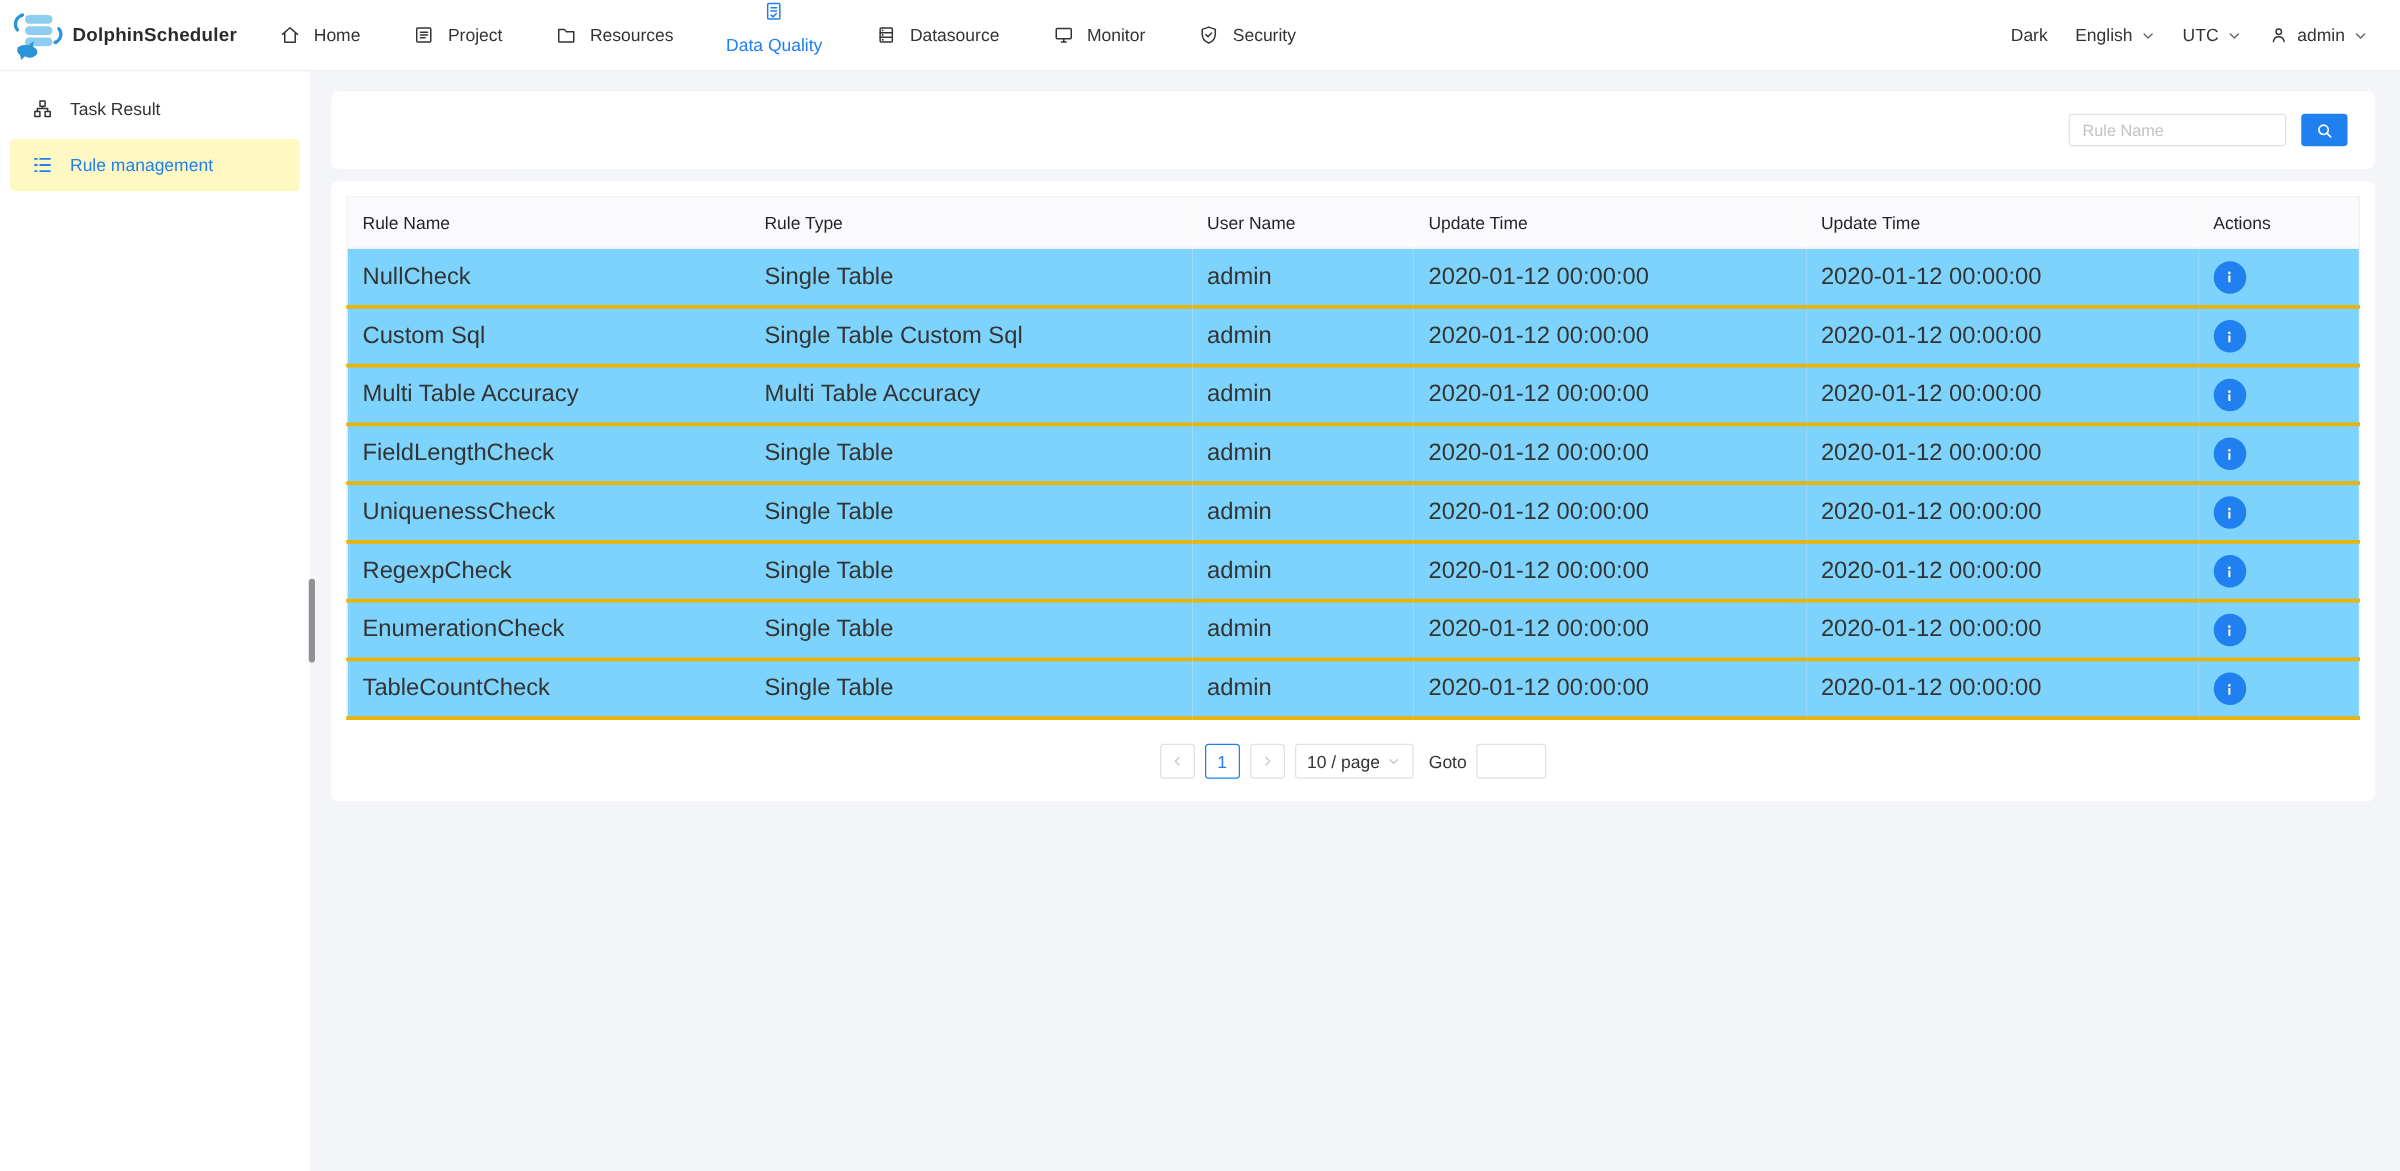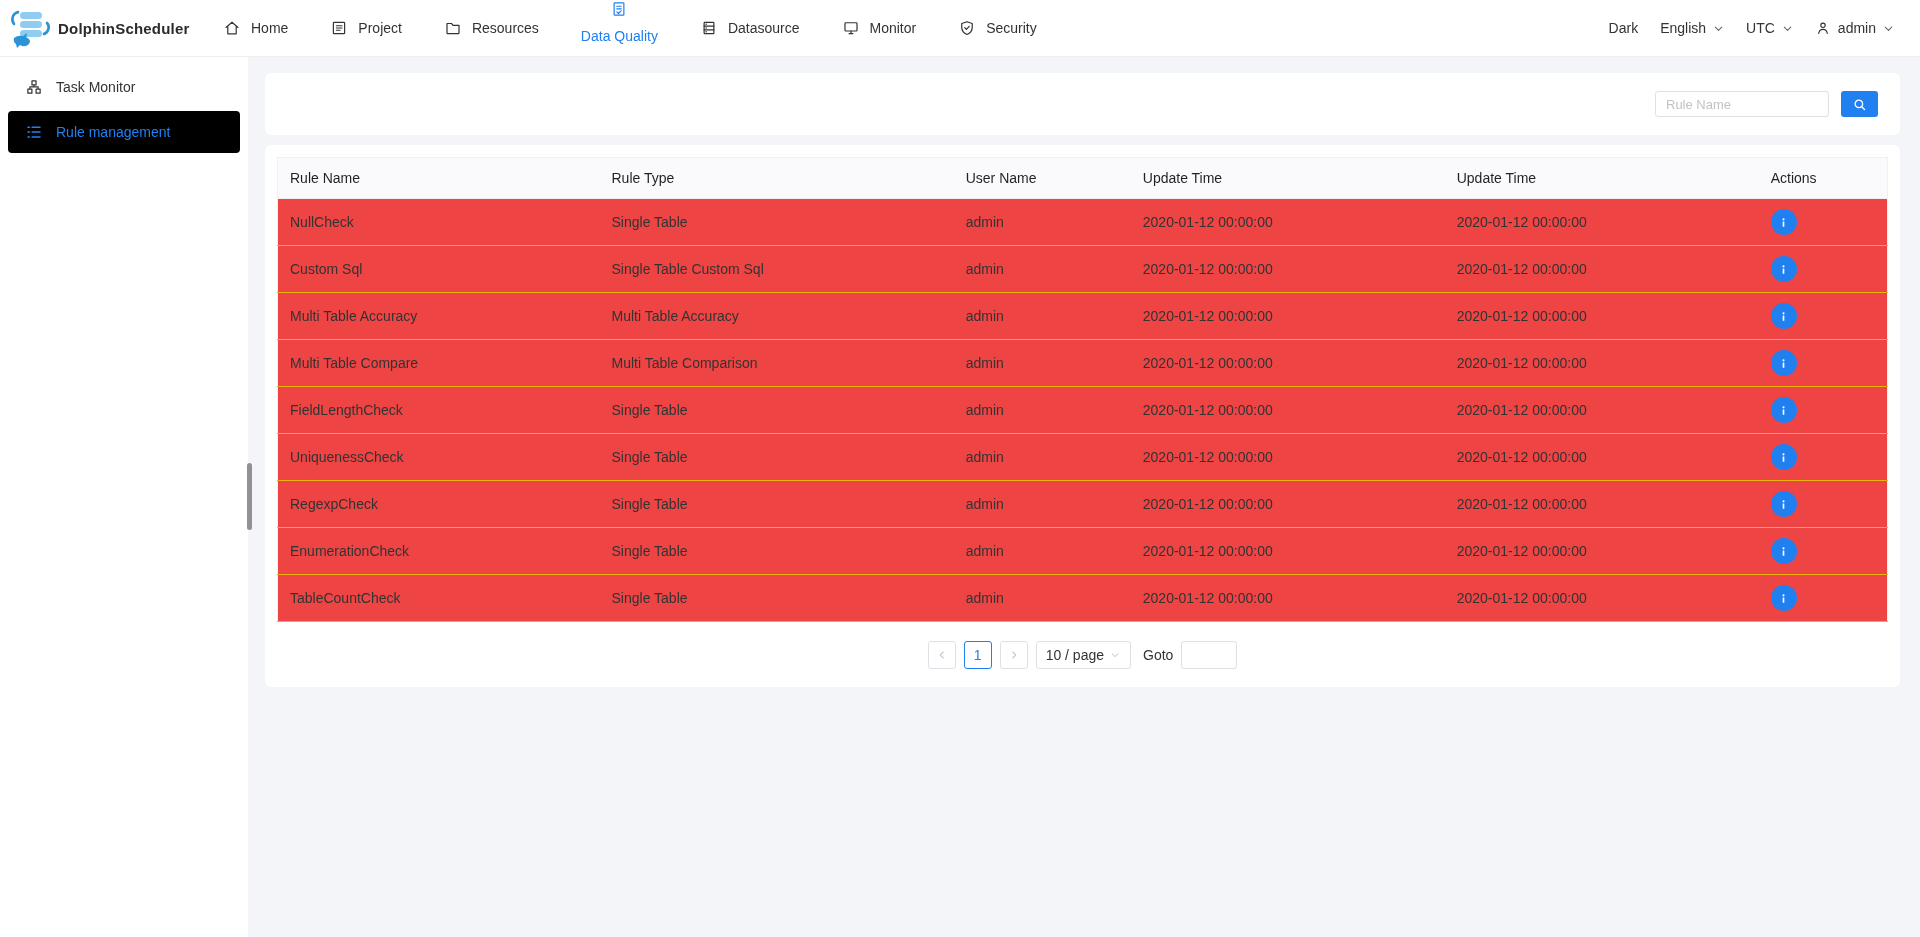--- a/index.html
+++ b/index.html
@@ -32,21 +32,21 @@
   
   .sidebar {
     position:absolute; top:57px; left:0; width:248px; height:880px;
     background:#fff; z-index:10; padding-top:6px;
   }
   .side-item {
     display:flex; align-items:center; gap:13px; height:42px;
     margin:3px 8px; padding:0 17px; border-radius:4px; cursor:pointer; color:#333;
   }
   .side-item .ic { width:18px; height:18px; }
-  .side-item.active { background:#000000; color:#2080f0; }
+  .side-item.active { background:#fef9c3; color:#2080f0; }
   .side-scroll-thumb {
     position:absolute; top:406px; right:-4px; width:5px; height:67px;
     background:#909095; border-radius:3px;
   }
 
   
   .main { position:absolute; top:57px; left:248px; width:1672px; height:880px; padding:16px 20px 0 17px; }
   .card { background:#fff; border-radius:6px; }
   .search-card {
     height:62px; margin-bottom:10px;
@@ -62,21 +62,21 @@
     width:37px; height:26px; background:#2080f0; border:none; border-radius:3px;
     display:flex; align-items:center; justify-content:center; cursor:pointer;
   }
 
   .table-card { padding:12px 12px 14px 12px; }
   table { width:100%; border-collapse:collapse; border:1px solid #efeff5; table-layout:fixed; }
   th {
     background:#fafafc; height:41px; text-align:left; padding:0 12px;
     font-weight:normal; color:#1f2225; border-bottom:1px solid #efeff5; font-size:14px;
   }
-  td { height:47px; padding:0 12px; border-bottom:1px solid #eab308; color:#333; font-size:14px; background:#ef4444; }
+  td { height:47px; padding:0 12px; border-bottom:3px solid #eab308; color:#333; font-size:19px; background:#7dd3fc; }
   col.c-rulename { width:20%; } col.c-ruletype { width:22%; } col.c-user { width:11%; }
   col.c-create { width:19.5%; } col.c-update { width:19.5%; } col.c-actions { width:8%; }
   .info-btn {
     width:26px; height:26px; border-radius:50%; border:none; background:#2080f0;
     display:flex; align-items:center; justify-content:center; cursor:pointer;
   }
 
   
   .pagination { display:flex; align-items:center; justify-content:center; gap:8px; margin-top:19px; padding-bottom:4px; }
   .pg-btn {
@@ -221,21 +221,21 @@
 <div class="sidebar">
   <div class="side-item">
     <span class="ic">
       <svg viewBox="0 0 24 24" width="18" height="18" fill="none" stroke="#333" stroke-width="1.6" stroke-linejoin="round">
         <rect x="9.3" y="3.8" width="5.4" height="5.4"></rect>
           <rect x="3.8" y="14.8" width="5.4" height="5.4"></rect>
           <rect x="14.8" y="14.8" width="5.4" height="5.4"></rect>
         <path d="M12 9.2v2.6M6.5 14.8v-3h11v3"></path>
       </svg>
     </span>
-    <span>Task Monitor</span>
+    <span>Task Result</span>
   </div>
   <div class="side-item active">
     <span class="ic">
       <svg viewBox="0 0 24 24" width="18" height="18" fill="none" stroke="#2080f0" stroke-width="2" stroke-linecap="round">
         <path d="M9.5 5.5H20M9.5 12H20M9.5 18.5H20"></path>
           <path d="M4 5.5h2M4 12h2M4 18.5h2"></path>
       </svg>
     </span>
     <span>Rule management</span>
   </div>
@@ -305,36 +305,20 @@
                   <svg viewBox="0 0 24 24" width="15" height="15">
                     <path fill="#fff" d="M12 5.2a1.7 1.7 0 1 1 0 3.4 1.7 1.7 0 0 1 0-3.4zM10.7 10.3h2.6V18.8h-2.6z"></path>
                   </svg>
                 </span>
               </button>
             </td>
           </tr>
           <tr>
             <td>Multi Table Accuracy</td>
             <td>Multi Table Accuracy</td>
-            <td>admin</td>
-            <td>2020-01-12 00:00:00</td>
-            <td>2020-01-12 00:00:00</td>
-            <td>
-              <button class="info-btn">
-                <span>
-                  <svg viewBox="0 0 24 24" width="15" height="15">
-                    <path fill="#fff" d="M12 5.2a1.7 1.7 0 1 1 0 3.4 1.7 1.7 0 0 1 0-3.4zM10.7 10.3h2.6V18.8h-2.6z"></path>
-                  </svg>
-                </span>
-              </button>
-            </td>
-          </tr>
-          <tr>
-            <td>Multi Table Compare</td>
-            <td>Multi Table Comparison</td>
             <td>admin</td>
             <td>2020-01-12 00:00:00</td>
             <td>2020-01-12 00:00:00</td>
             <td>
               <button class="info-btn">
                 <span>
                   <svg viewBox="0 0 24 24" width="15" height="15">
                     <path fill="#fff" d="M12 5.2a1.7 1.7 0 1 1 0 3.4 1.7 1.7 0 0 1 0-3.4zM10.7 10.3h2.6V18.8h-2.6z"></path>
                   </svg>
                 </span>

